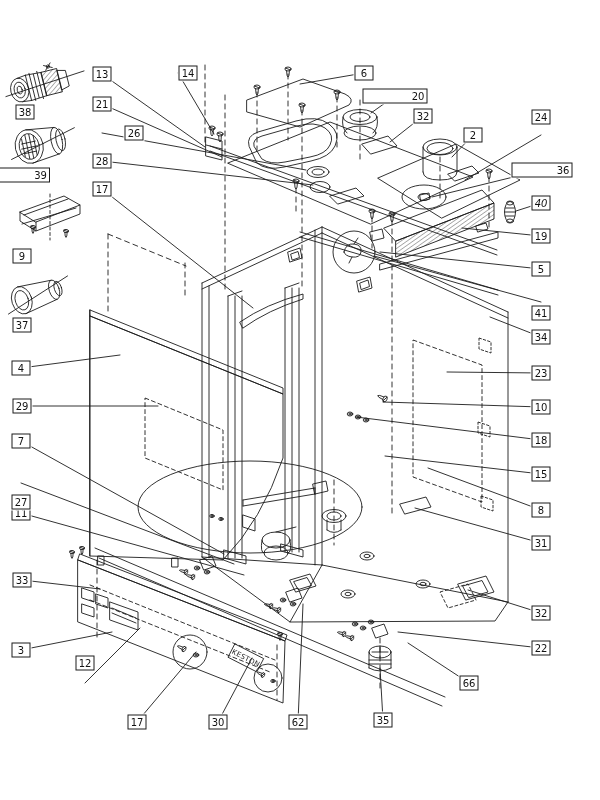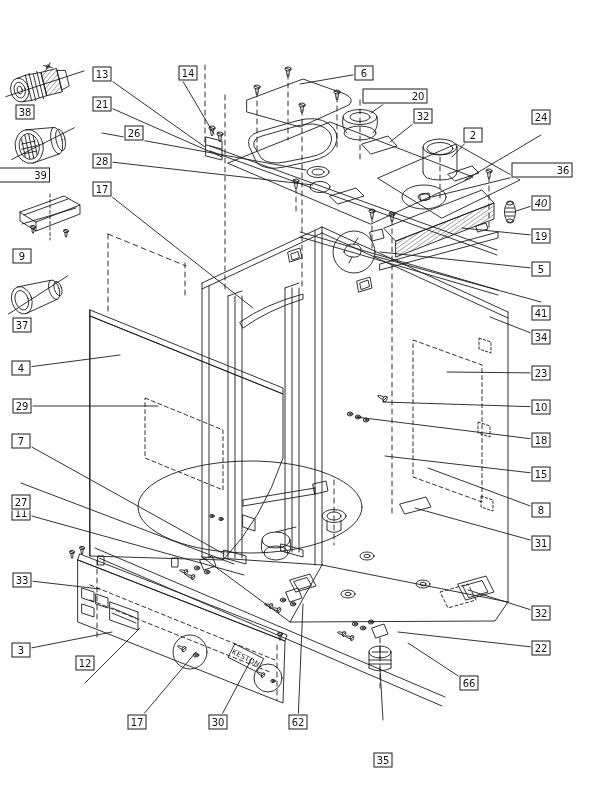--- a/index.html
+++ b/index.html
@@ -362,21 +362,21 @@
     <div class="callout" style="left: 541px; top: 337px;">34</div>
     <div class="callout" style="left: 541px; top: 373px;">23</div>
     <div class="callout" style="left: 541px; top: 407px;">10</div>
     <div class="callout" style="left: 541px; top: 440px;">18</div>
     <div class="callout" style="left: 541px; top: 474px;">15</div>
     <div class="callout" style="left: 541px; top: 510px;">8</div>
     <div class="callout" style="left: 541px; top: 543px;">31</div>
     <div class="callout" style="left: 541px; top: 613px;">32</div>
     <div class="callout" style="left: 541px; top: 648px;">22</div>
     <div class="callout" style="left: 469px; top: 683px;">66</div>
-    <div class="callout" style="left: 383px; top: 720px; margin-top: 40px;">35</div>
+    <div class="callout" style="left: 383px; top: 720px;">35</div>
     <div class="callout" style="left: 298px; top: 722px;">62</div>
     <div class="callout" style="left: 218px; top: 722px;">30</div>
     <div class="callout" style="left: 137px; top: 722px;">17</div>
     <div class="callout" style="left: 85px; top: 663px; text-align: center;">12</div>
     <div class="callout" style="left: 21px; top: 650px;">3</div>
     <div class="callout" style="left: 22px; top: 580px;">33</div>
     <div class="callout" style="left: 21px; top: 513px;">11</div>
     <div class="callout" style="left: 21px; top: 502px;">27</div>
     <div class="callout" style="left: 21px; top: 441px;">7</div>
     <div class="callout" style="left: 22px; top: 406px;">29</div>

